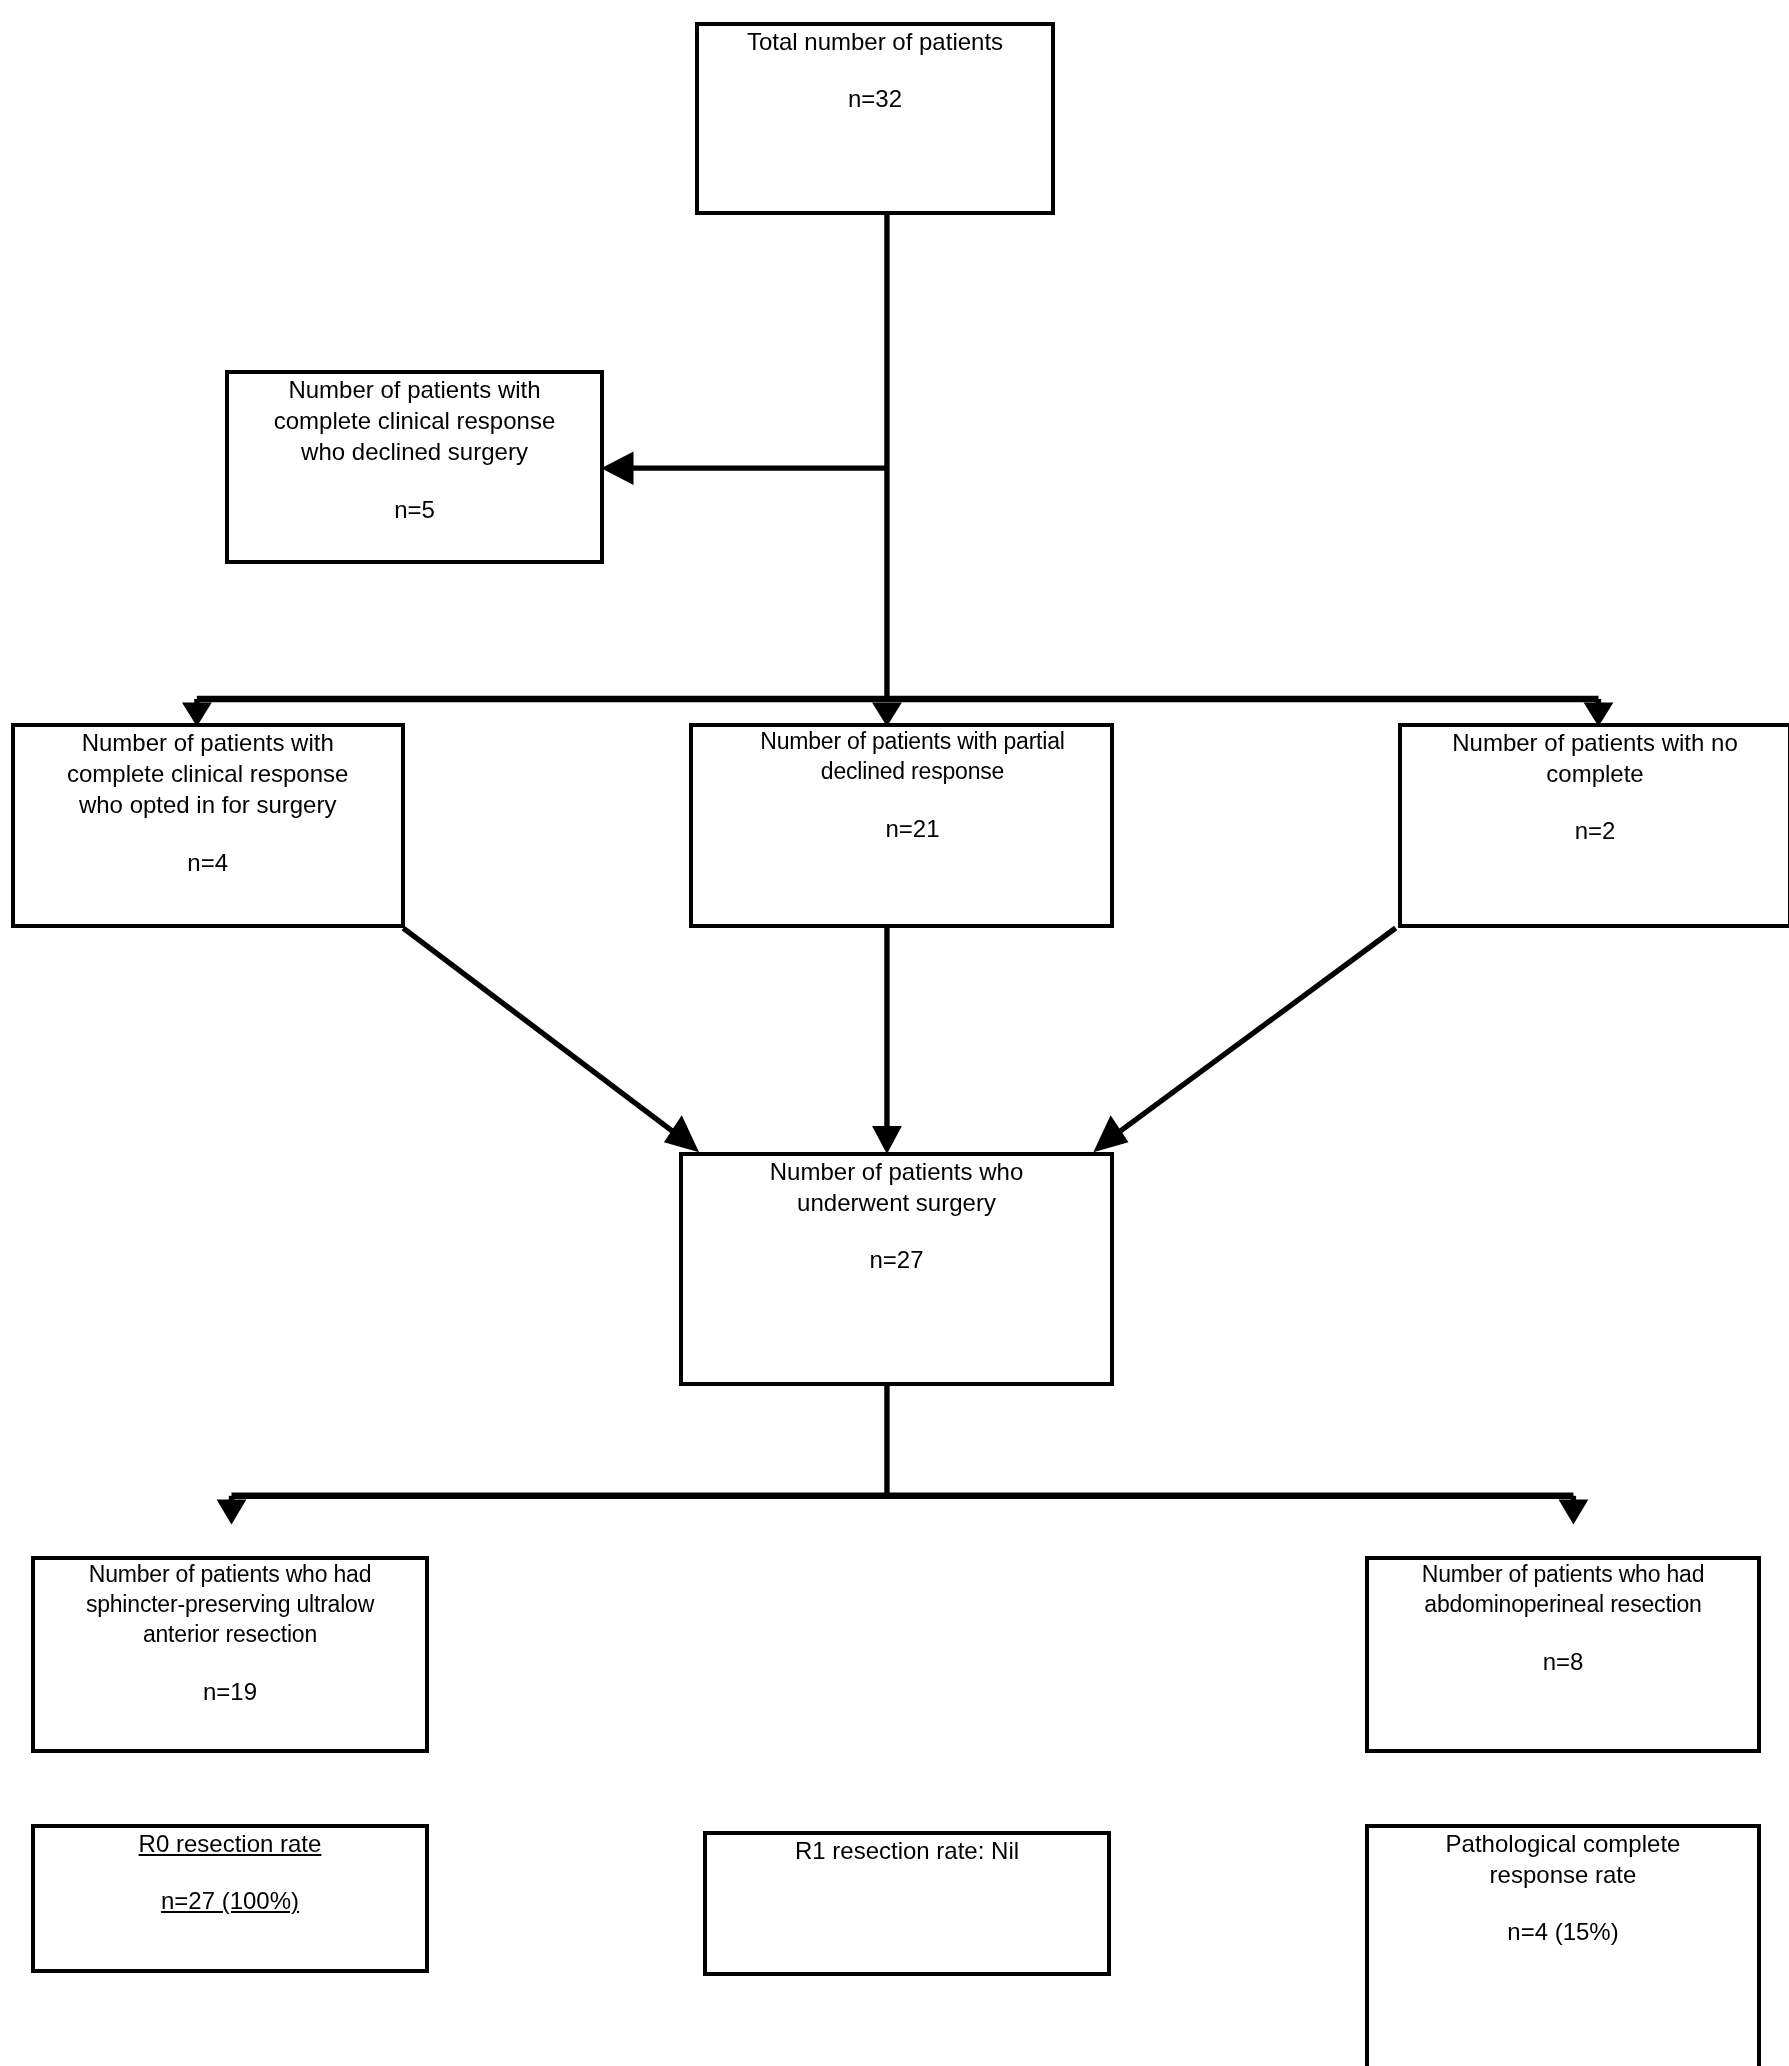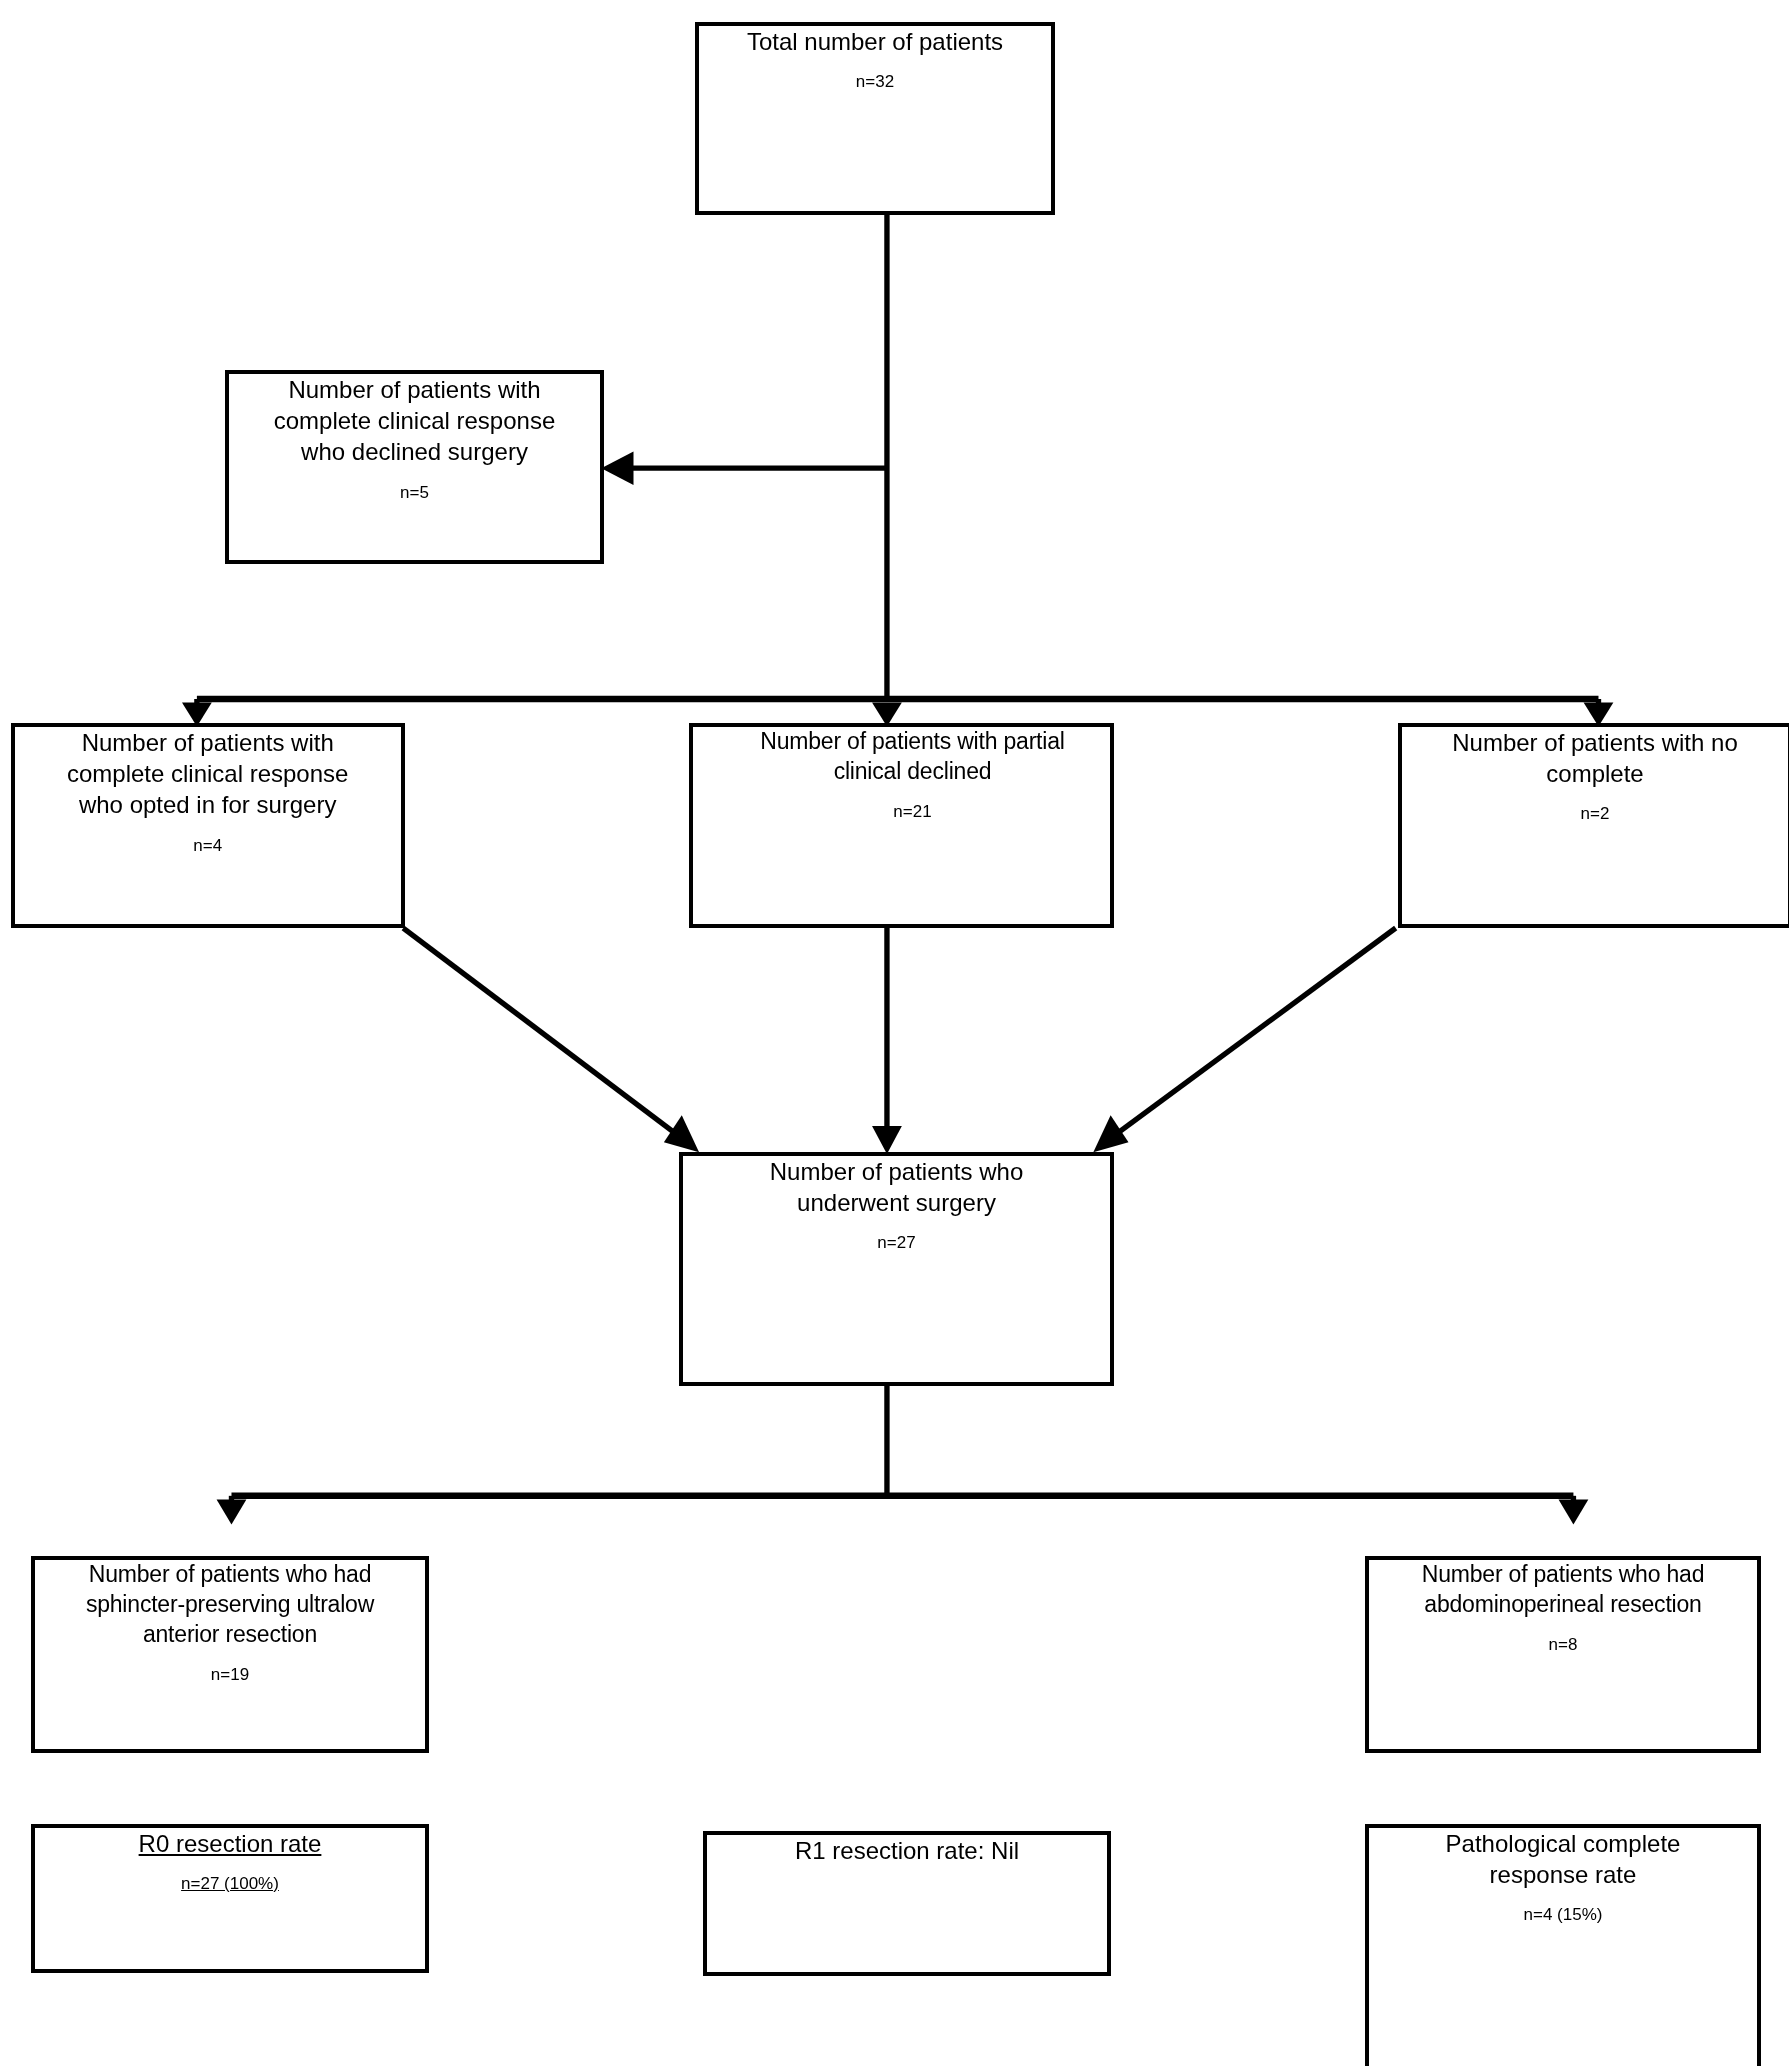--- a/index.html
+++ b/index.html
@@ -5,21 +5,21 @@
 <style>
   html,body{margin:0;padding:0;background:#ffffff;}
   body{font-family:"Liberation Sans", sans-serif;color:#000;}
   #canvas{position:relative;width:1790px;height:2066px;background:#fff;overflow:hidden;}
   svg#wires{position:absolute;left:0;top:0;width:1790px;height:2066px;pointer-events:none;}
   .node{position:absolute;box-sizing:border-box;border:4.2px solid #000;background:#fff;
         display:flex;flex-direction:column;align-items:center;
         text-align:center;padding:0 6px;}
   .node .line{display:block;width:100%;font-size:24px;line-height:1.30;white-space:nowrap;}
   .node .lines{display:block;width:100%;}
-  .node .count{display:block;width:100%;font-size:17px;line-height:1.30;margin-top:14px;}
+  .node .count{display:block;width:100%;font-size:24px;line-height:1.30;margin-top:26px;}
   .node.tight .line{font-size:23px;letter-spacing:-0.2px;}
 </style>
 </head>
 <body>
 
 <div id="canvas">
 
   <svg id="wires" viewBox="0 0 3001 3464" xmlns="http://www.w3.org/2000/svg">
     <defs>
       <marker id="arrowDown" markerWidth="11" markerHeight="13" refX="5.5" refY="12.5" orient="auto-start-reverse" markerUnits="userSpaceOnUse">
@@ -95,21 +95,21 @@
       <span class="line">Number of patients with</span>
       <span class="line">complete clinical response</span>
       <span class="line">who opted in for surgery</span>
     </span>
     <span class="count">n=4</span>
   </div>
 
   <div class="node tight" style="left:689px; top:723px; width:425px; height:205px;padding-left:28px;">
     <span class="lines">
       <span class="line">Number of patients with partial</span>
-      <span class="line">clinical declined</span>
+      <span class="line">declined response</span>
     </span>
     <span class="count">n=21</span>
   </div>
 
   <div class="node" style="left:1398px; top:723px; width:394px; height:205px;">
     <span class="lines">
       <span class="line">Number of patients with no</span>
       <span class="line">complete</span>
     </span>
     <span class="count">n=2</span>

